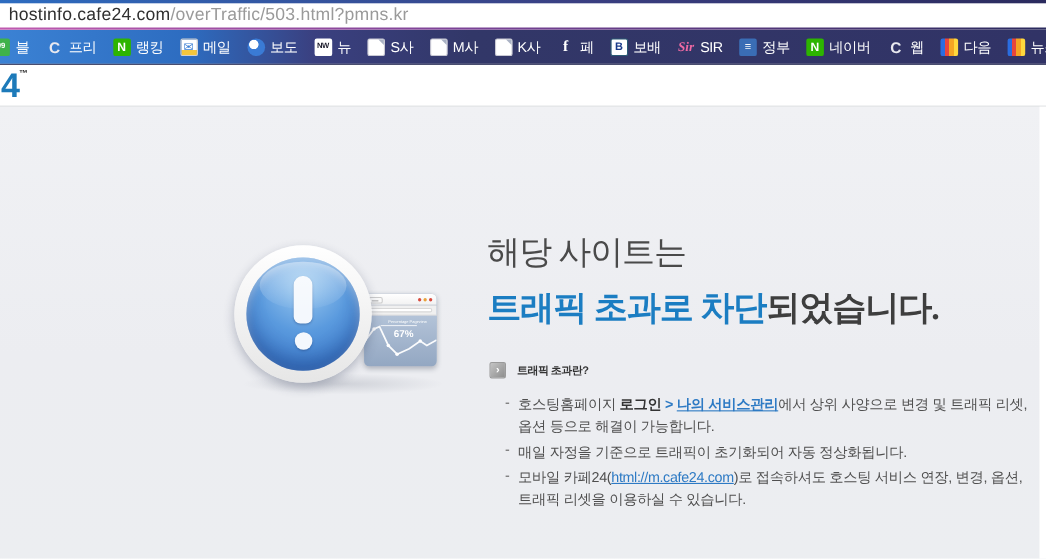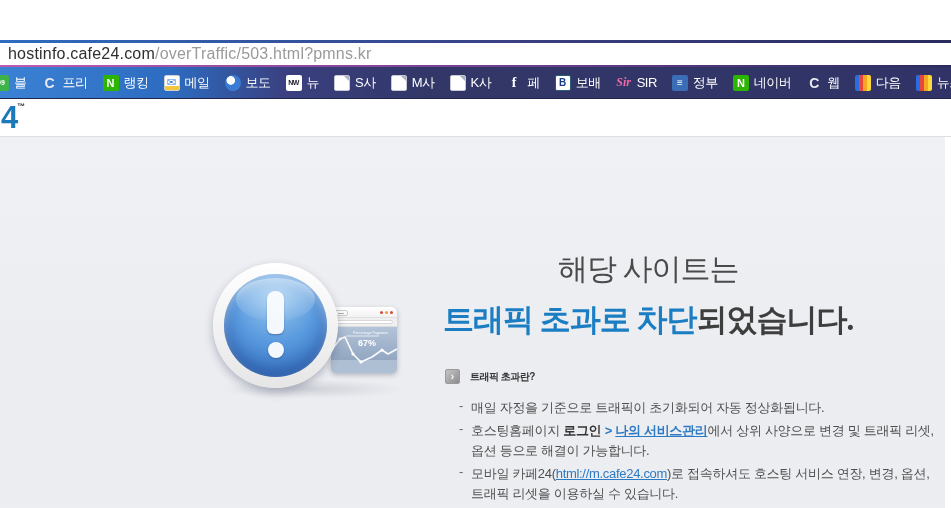--- a/index.html
+++ b/index.html
@@ -1,20 +1,20 @@
 <!DOCTYPE html>
 <html><head>
 <meta charset="utf-8">
 <style>
   * { margin:0; padding:0; box-sizing:border-box; }
   html,body { width:951px; height:508px; overflow:hidden; background:#fff;
     font-family:"Liberation Sans","DejaVu Sans",sans-serif; }
 
   
-  .url-bar { height:27px; background:#fff; position:relative;margin-top:40px; }
+  .url-bar { height:27px; background:#fff; position:relative; }
   .url-bar .top-strip { height:3px; width:100%;
     background:linear-gradient(90deg,#2d6cc0 0%,#3a3f82 55%,#2b2b5e 100%); }
   .url-bar .bottom-strip { position:absolute; left:0; bottom:0; height:2px; width:100%;
     background:linear-gradient(90deg,#c05ab0 0%,#7a4396 45%,#2b2b5e 100%); }
   .url-text { font-size:16px; padding:2px 0 0 8px; white-space:nowrap; letter-spacing:0.2px; }
   .url-domain { color:#2f2f2f; }
   .url-path { color:#9a9a9a; }
 
   
   .bookmarks-bar { height:32px; display:flex; align-items:center; gap:15px;
@@ -82,42 +82,42 @@
   .mw-tab::before { content:""; position:absolute; left:2px; top:2px; width:6px; height:1px;
     background:#b0b0b0; }
   .mw-dots { position:absolute; right:4px; top:4px; display:flex; gap:2px; }
   .mw-dot { width:3px; height:3px; border-radius:50%; }
   .mw-dot.red { background:#d84b3f; }
   .mw-dot.yellow { background:#e8a33d; }
   .mw-toolbar { height:9px; background:#f0f0f0; display:flex; align-items:center;
     padding:0 4px; border-bottom:1px solid #dcdcdc; }
   .mw-addressbar { width:100%; height:4px; background:#ffffff; border-radius:2px;
     border:1px solid #d8d8d8; }
-  .mw-body { height:33px; background:linear-gradient(#b3c3d8,#93a7c2); }
+  .mw-body { height:46px; background:linear-gradient(#b3c3d8,#93a7c2); }
 
   .alert-circle { position:absolute; left:0; top:0; width:125px; height:125px;
     border-radius:50%; background:linear-gradient(#ffffff,#e6e6e6);
     box-shadow:0 4px 10px rgba(40,50,80,0.3); display:flex; align-items:center;
     justify-content:center; }
   .alert-inner { width:103px; height:103px; border-radius:50%; position:relative;
     background:radial-gradient(circle at 50% 25%, #9ccaf0 0%, #5a9ade 45%, #2e6cc4 100%);
     box-shadow:inset 0 -10px 16px rgba(10,30,90,0.3), inset 0 4px 8px rgba(255,255,255,0.45);
     display:flex; flex-direction:column; align-items:center; overflow:hidden; }
   .alert-inner::before { content:""; position:absolute; left:12%; top:4%; width:76%;
     height:42%; border-radius:50%; background:linear-gradient(rgba(255,255,255,0.42),
     rgba(255,255,255,0.04)); }
   .excl-bar { width:17px; height:43px; margin-top:17px; background:#f4f8fd;
     border-radius:8px 8px 6px 6px; box-shadow:0 1px 2px rgba(20,40,90,0.35); }
   .excl-dot { width:16px; height:16px; margin-top:8px; border-radius:50%; background:#f4f8fd;
     box-shadow:0 1px 2px rgba(20,40,90,0.35); }
 
   
   .hero-text { position:absolute; left:443px; top:112px;
     font-family:"Liberation Serif","DejaVu Serif",serif; }
-  .hero-line1 { font-size:30px; color:#4a4a4a; font-weight:400; letter-spacing:-1px;text-align:center; }
+  .hero-line1 { font-size:30px; color:#4a4a4a; font-weight:400; letter-spacing:-1px; }
   .hero-line2 { font-size:31px; font-weight:bold; margin-top:9px; letter-spacing:-1px; }
   .hero-highlight { color:#1b7dc2; }
   .hero-rest { color:#3e3e3e; }
 
   
   .info { position:absolute; left:445px; top:232px; width:490px; }
   .info-title-row { display:flex; align-items:center; }
   .chevron-box { width:15px; height:15px; border-radius:2px;
     background:linear-gradient(135deg,#c4c4c4,#8d8d8d); border:1px solid #9a9a9a;
     color:#ffffff; font-size:10px; font-weight:bold; display:flex; align-items:center;
@@ -278,18 +278,18 @@
     <div class="hero-line1">해당 사이트는</div>
     <div class="hero-line2"><span class="hero-highlight">트래픽 초과로 차단</span><span class="hero-rest">되었습니다.</span></div>
   </div>
 
   <div class="info">
     <div class="info-title-row">
       <span class="chevron-box">›</span>
       <span class="info-title">트래픽 초과란?</span>
     </div>
     <ul class="info-bullets">
+      <li><span>호스팅홈페이지 </span><span class="bold-text">로그인</span><span class="arrow-blue"> &gt; </span><span class="link strong">나의 서비스관리</span><span>에서 상위 사양으로 변경 및 트래픽 리셋, 옵션 등으로 해결이 가능합니다.</span></li>
       <li><span>매일 자정을 기준으로 트래픽이 초기화되어 자동 정상화됩니다.</span></li>
-      <li><span>호스팅홈페이지 </span><span class="bold-text">로그인</span><span class="arrow-blue"> &gt; </span><span class="link strong">나의 서비스관리</span><span>에서 상위 사양으로 변경 및 트래픽 리셋, 옵션 등으로 해결이 가능합니다.</span></li>
       <li><span>모바일 카페24(</span><span class="link">html://m.cafe24.com</span><span>)로 접속하셔도 호스팅 서비스 연장, 변경, 옵션, 트래픽 리셋을 이용하실 수 있습니다.</span></li>
     </ul>
   </div>
 </div>
 
 </body></html>

